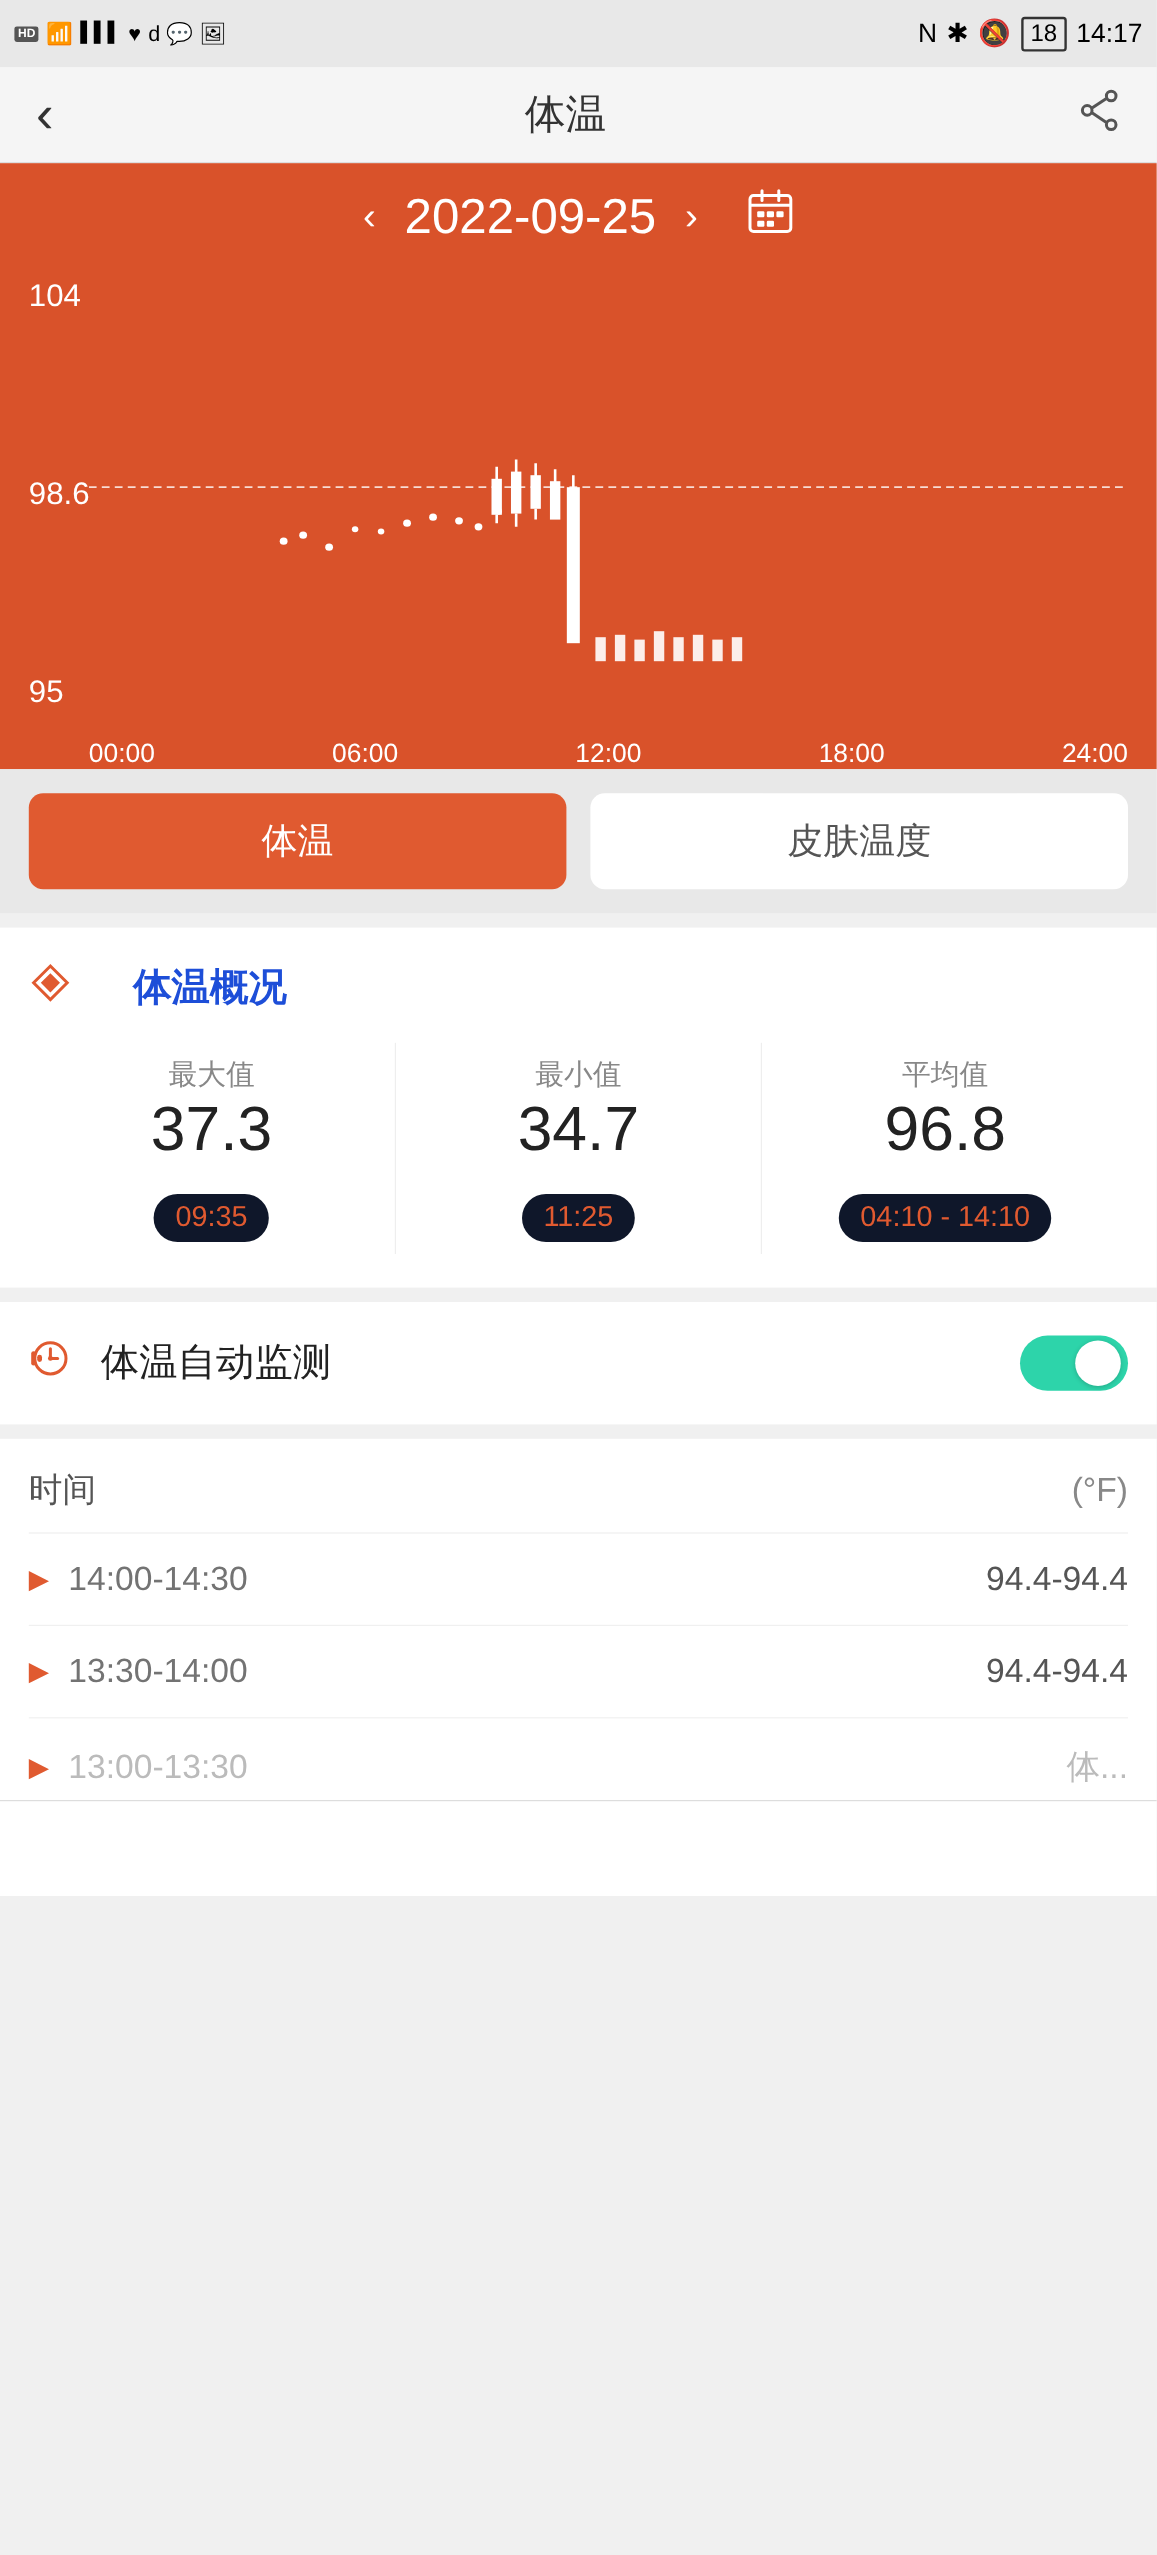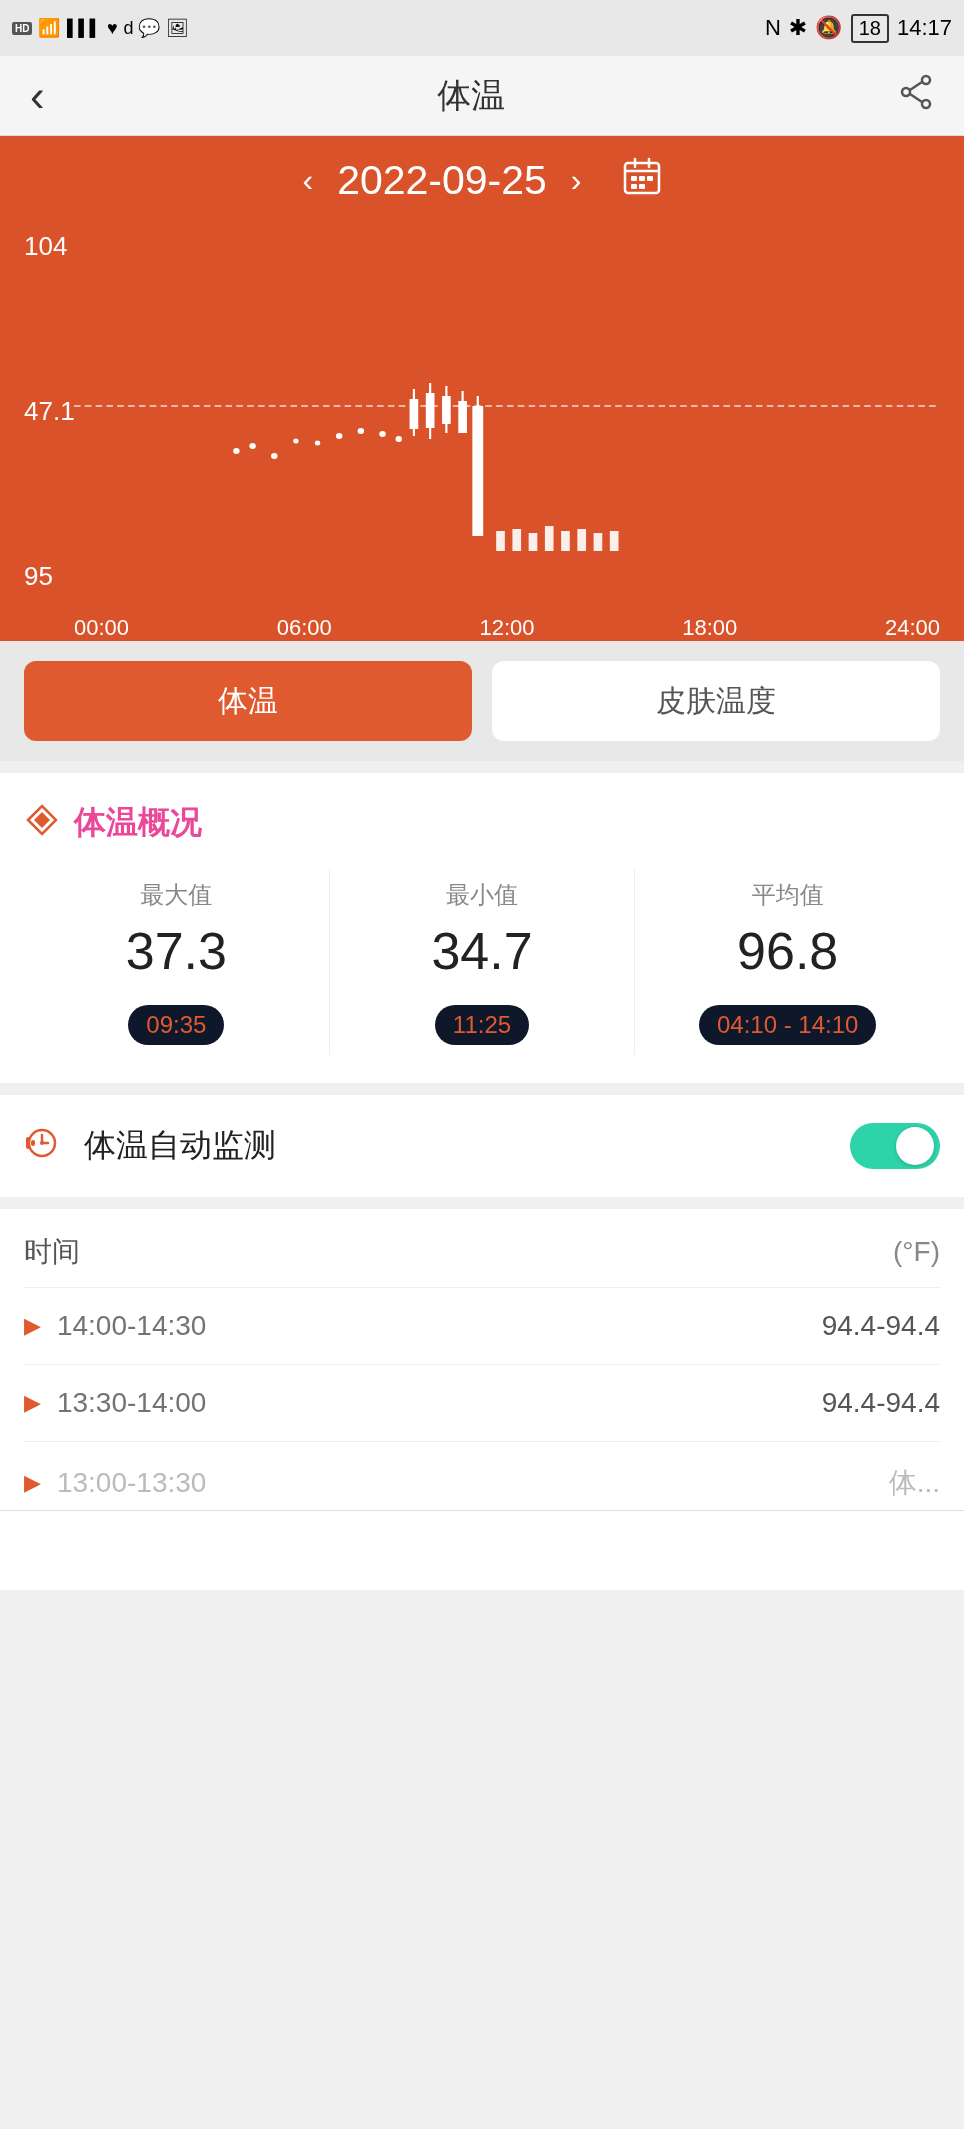--- a/index.html
+++ b/index.html
@@ -152,39 +152,39 @@
       gap: 14px;
       margin-bottom: 24px;
     }
     .section-icon {
       font-size: 30px;
       color: #e05a30;
     }
     .section-title {
       font-size: 32px;
       font-weight: 600;
-      color: #ec4899;
+      color: #1d4ed8;
+      margin-left: 37px;
     }
     .stats-row {
       display: flex;
       align-items: stretch;
     }
     .stat-item {
       flex: 1;
       display: flex;
       flex-direction: column;
       align-items: center;
       padding: 10px 0;
       border-right: 1px solid #eee;
     }
     .stat-item:last-child { border-right: none; }
     .stat-label {
       font-size: 24px;
       color: #888;
-      margin-bottom: 10px;
     }
     .stat-value {
       font-size: 52px;
       font-weight: 500;
       color: #222;
       margin-bottom: 24px;
     }
     .stat-time-badge {
       background: #0f172a;
       color: #e05a30;
@@ -337,21 +337,21 @@
         <rect x="9" y="28" width="6" height="5" rx="1" fill="white"></rect>
         <rect x="17" y="28" width="6" height="5" rx="1" fill="white"></rect>
         <rect x="25" y="20" width="6" height="5" rx="1" fill="white"></rect>
       </svg>
     </span>
   </div>
 
   <div class="chart-container">
 
     <span class="chart-y-label chart-y-104">104</span>
-    <span class="chart-y-label chart-y-986">47.1</span>
+    <span class="chart-y-label chart-y-986">98.6</span>
     <span class="chart-y-label chart-y-95">95</span>
 
     <div class="chart-svg-area">
       <svg width="100%" height="100%" viewBox="0 0 800 380" preserveAspectRatio="none">
 
         <line x1="0" y1="185" x2="800" y2="185" stroke="white" stroke-width="1.5" stroke-dasharray="6,4" opacity="0.8"></line>
 
         <circle cx="150" cy="230" r="3" fill="white"></circle>
         <circle cx="165" cy="225" r="3" fill="white"></circle>
         <circle cx="185" cy="235" r="3" fill="white"></circle>

